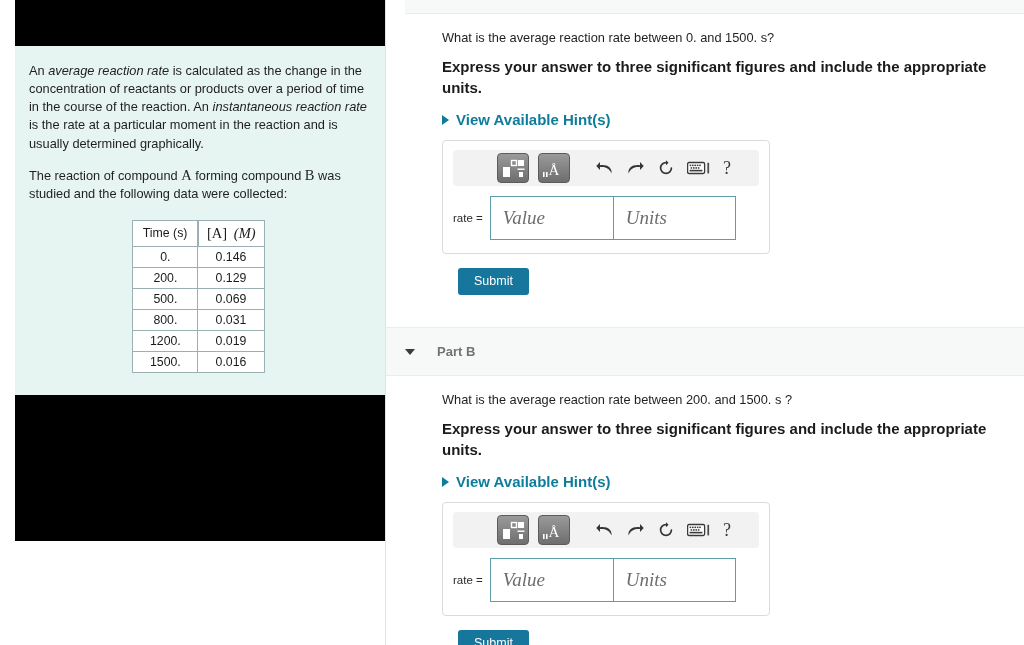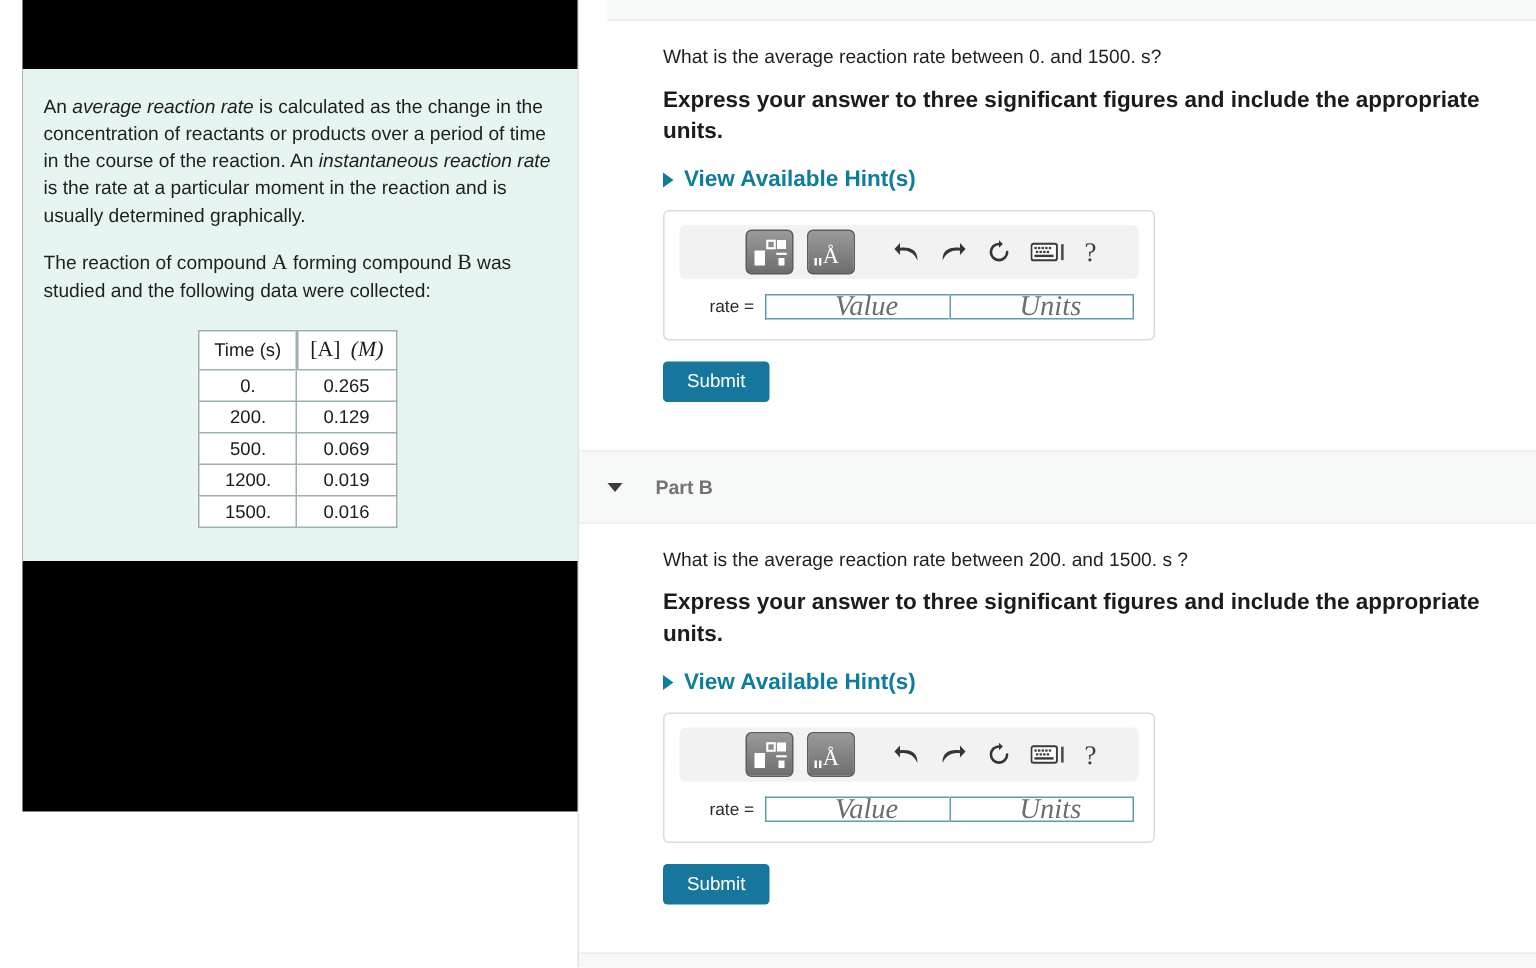--- a/index.html
+++ b/index.html
@@ -99,49 +99,49 @@
     width:22px;height:26px;display:flex;align-items:center;justify-content:center;
     cursor:pointer;color:#333;flex:none;
   }
   .tb-gap{width:5px;flex:none;}
   .tb-help{
     font-family:"Liberation Serif", serif;
     font-size:18px;color:#3b3b3b;cursor:pointer;
     margin-left:2px;line-height:1;flex:none;
   }
 
-  .answer-row{display:flex;align-items:center;margin-top:10px;margin-left:20px;}
+  .answer-row{display:flex;align-items:center;margin-top:10px;}
   .rate-label{font-size:11.5px;color:#2a2a2a;margin-right:7px;white-space:nowrap;}
   .ans-field{
-    height:17px;
+    height:44px;
     border:1px solid #5f9ea8;
     background:#fff;
     display:flex;align-items:center;
     padding-left:12px;
     box-sizing:border-box;
     cursor:text;
-    justify-content:center;
   }
   .ans-field.value{width:123px;border-right:none;}
   .ans-field.units{width:123px;}
   .placeholder{
     font-family:"Liberation Serif", serif;
     font-style:italic;font-size:19px;color:#6d6d6d;
   }
 
   .submit-btn{
     display:inline-block;
     background:#17769b;
     color:#fff;
     border:none;
     border-radius:3px;
     font-size:12.5px;
     font-family:"Liberation Sans", sans-serif;
     padding:6px 16px 7px 16px;
     cursor:pointer;
+    margin-left:16px;
   }
 
   
   .part-bar{
     background:#f7f8f8;
     border-top:1px solid #ebeced;
     border-bottom:1px solid #ebeced;
     height:47px;
     display:flex;align-items:center;
     padding-left:19px;
@@ -173,29 +173,33 @@
         <table class="data-table">
           <thead>
             <tr>
               <th>Time (s)</th>
               <th class="col-sep"><span class="mathvar">[A]</span>&nbsp;&nbsp;<span class="mathvar-i">(M)</span></th>
             </tr>
           </thead>
           <tbody>
             <tr>
               <td>0.</td>
-              <td>0.265</td>
+              <td>0.146</td>
             </tr>
             <tr>
               <td>200.</td>
               <td>0.129</td>
             </tr>
             <tr>
               <td>500.</td>
               <td>0.069</td>
+            </tr>
+            <tr>
+              <td>800.</td>
+              <td>0.031</td>
             </tr>
             <tr>
               <td>1200.</td>
               <td>0.019</td>
             </tr>
             <tr>
               <td>1500.</td>
               <td>0.016</td>
             </tr>
           </tbody>

